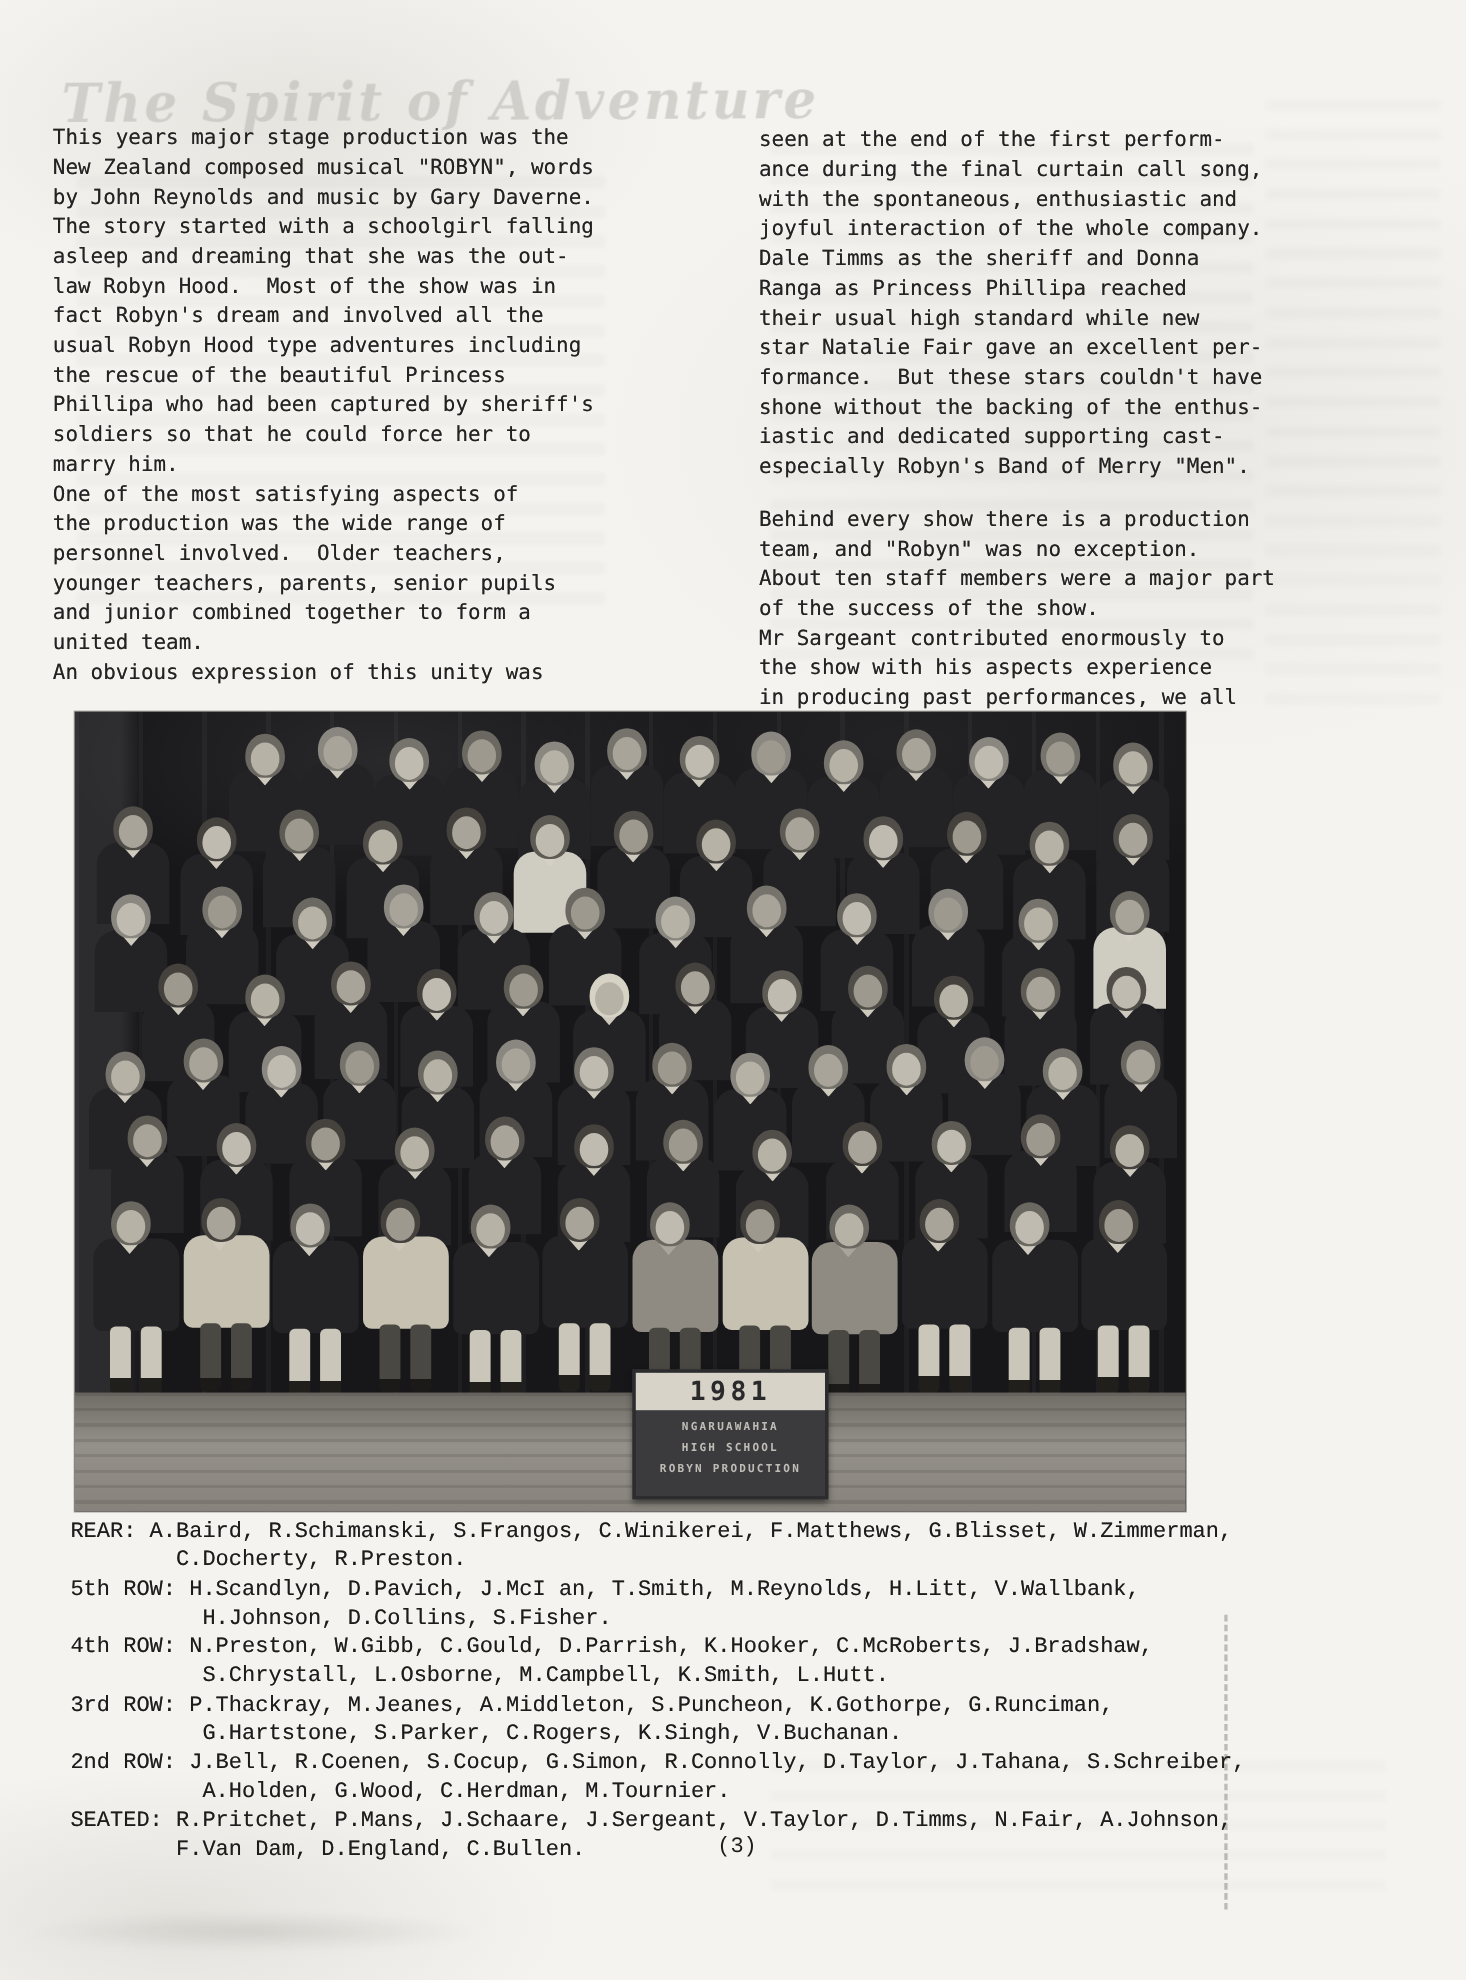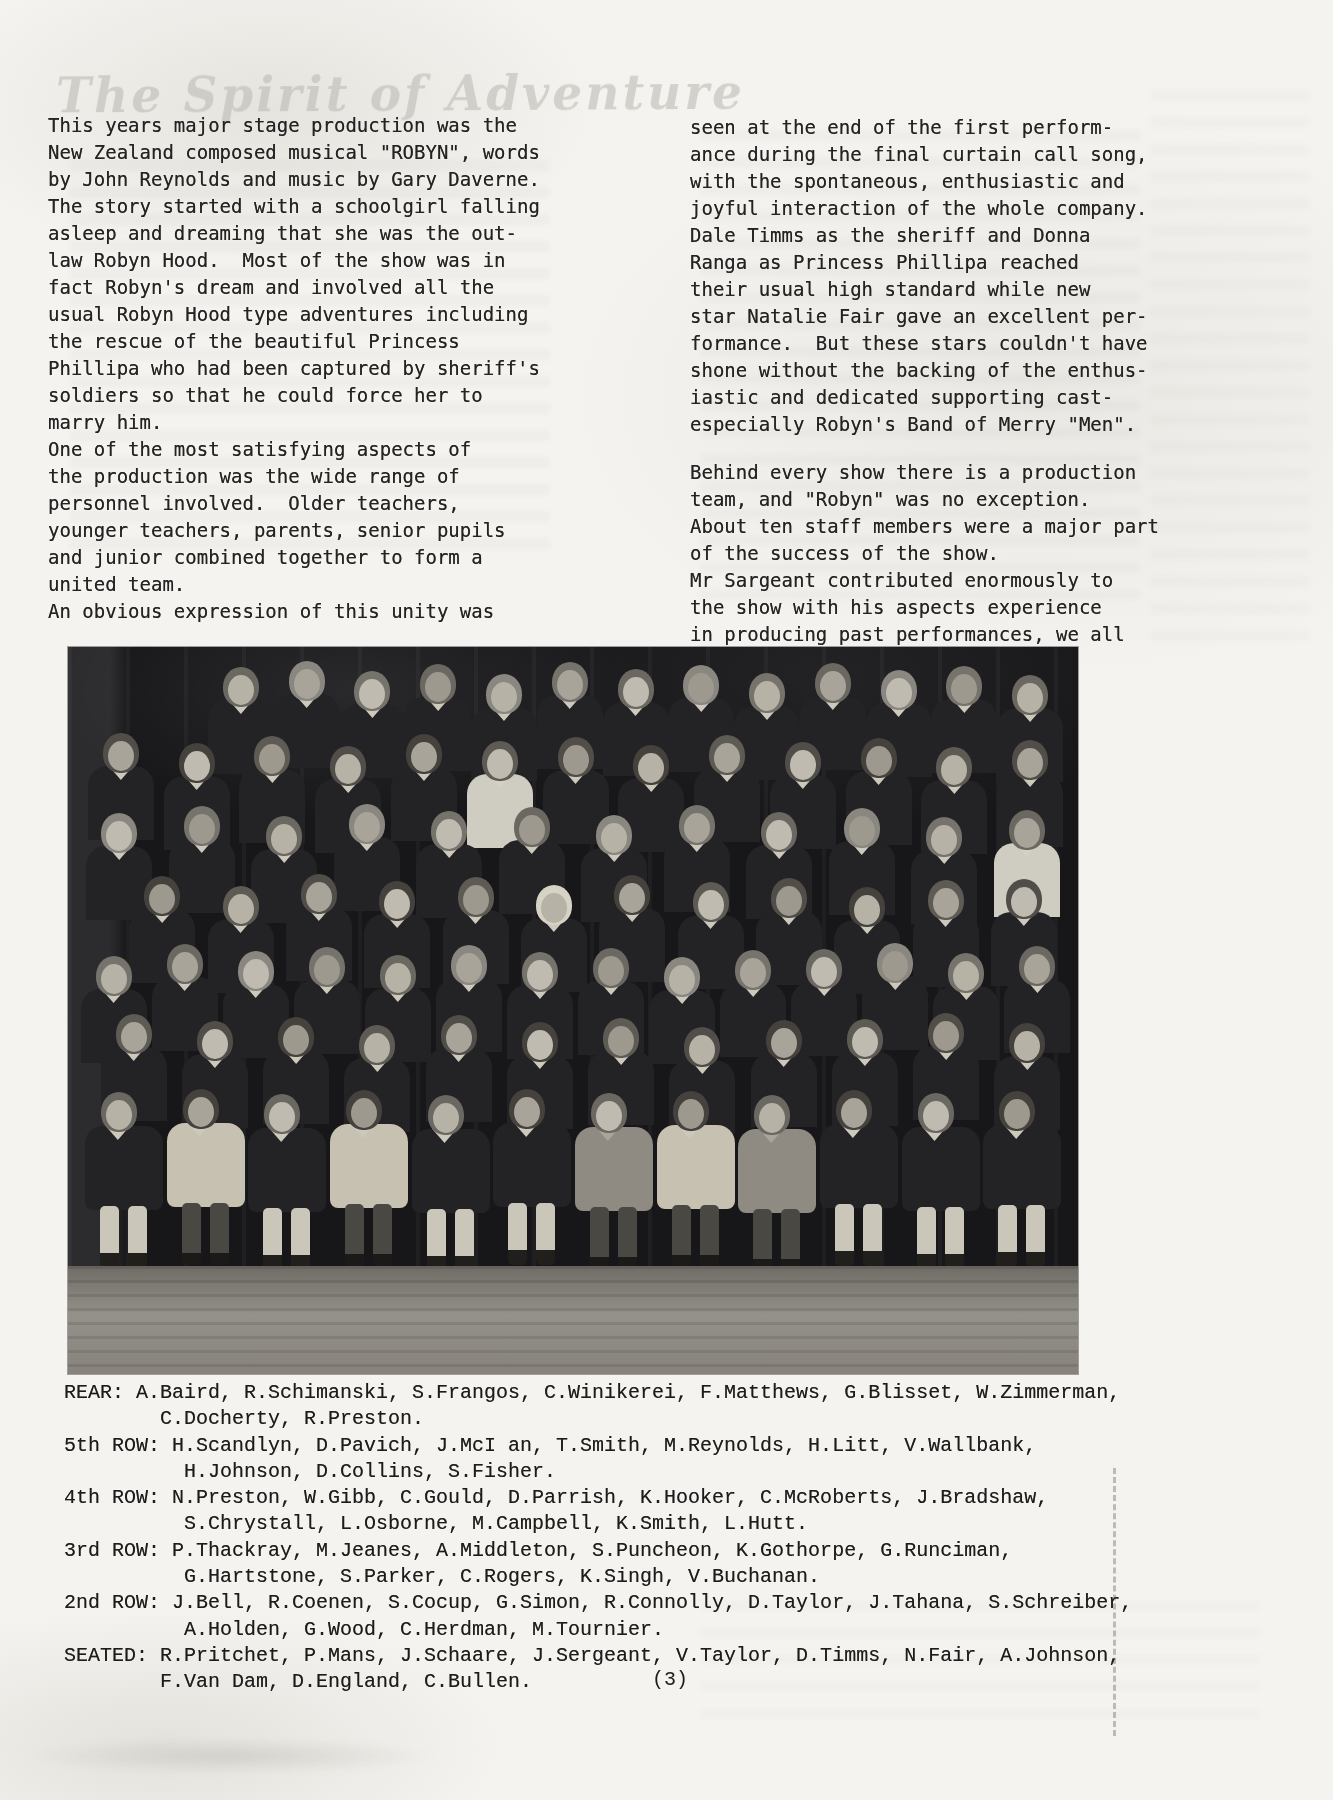--- a/index.html
+++ b/index.html
@@ -141,20 +141,26 @@
 <div class="col col-right-2">Behind every show there is a production
 team, and "Robyn" was no exception.
 About ten staff members were a major part
 of the success of the show.
 Mr Sargeant contributed enormously to
 the show with his aspects experience
 in producing past performances, we all</div>
 
 <div class="photo" title="Black-and-white group photograph of the 1981 Ngaruawahia High School ROBYN production cast, six standing rows of students in dark uniforms with white collars and a seated front row, on a stage in front of dark curtains">
   <div class="floor"></div>
+  <div class="sign">
+    <div class="sign-year">1981</div>
+    <div class="sign-line first">NGARUAWAHIA</div>
+    <div class="sign-line">HIGH SCHOOL</div>
+    <div class="sign-line">ROBYN PRODUCTION</div>
+  </div>
 <div class="person" style="left: 137.885px; top: 20px; z-index: 10;">
       <div class="torso" style="background: rgb(35, 35, 38);">
         <div class="collar"></div>
       </div>
       <div class="hair" style="background: rgb(107, 104, 98);"></div>
       <div class="face" style="background: rgb(182, 178, 166);"></div>
     </div>
     <div class="person" style="left: 203.654px; top: 14px; z-index: 10;">
       <div class="torso" style="background: rgb(35, 35, 38);">
         <div class="collar"></div>

